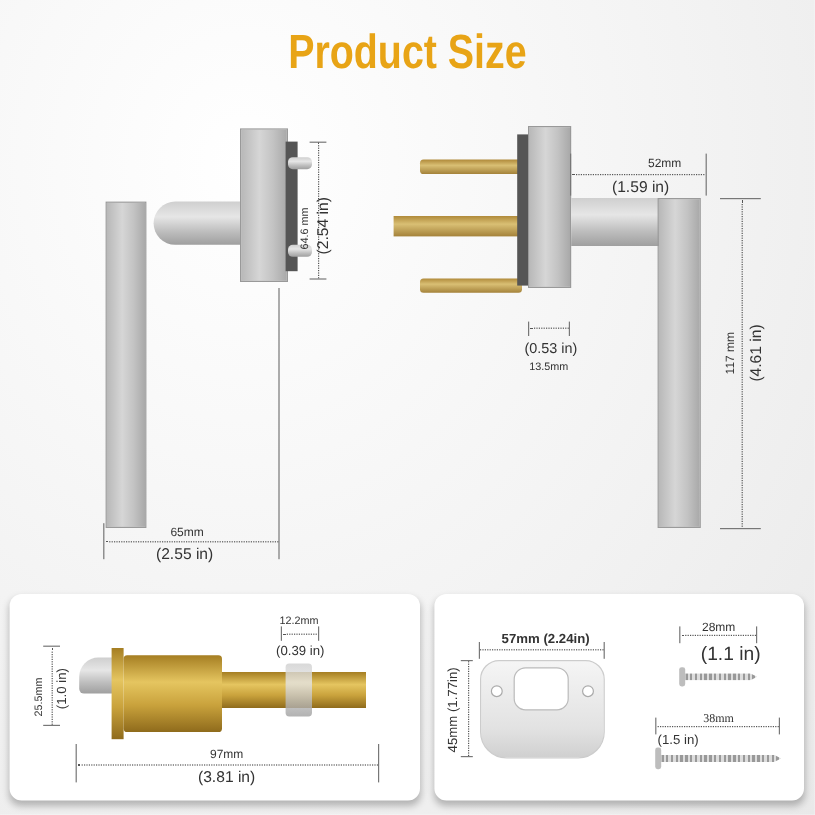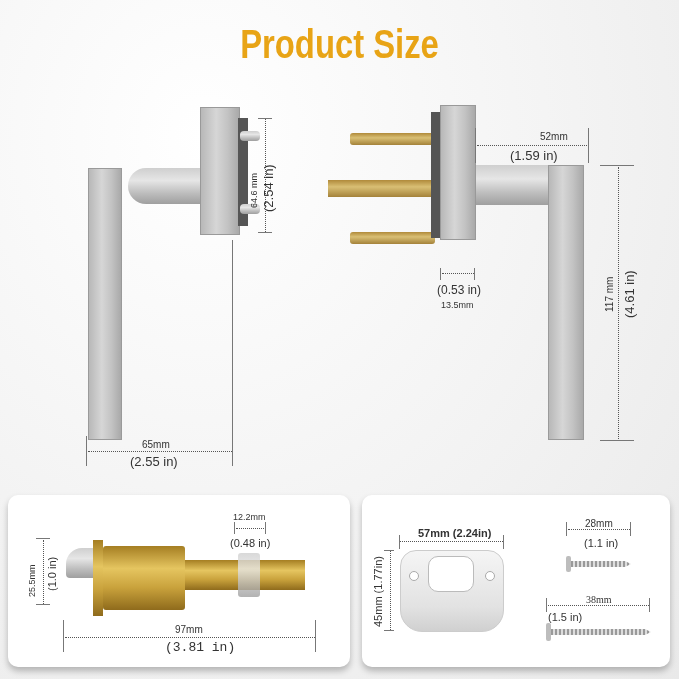--- a/index.html
+++ b/index.html
@@ -98,27 +98,27 @@
   <div class="tick" style="left:36px;top:538px;width:14px;height:1px;"></div>
   <div class="tick" style="left:36px;top:604px;width:14px;height:1px;"></div>
   <div class="vline" style="left:43px;top:540px;height:64px;"></div>
   <div class="lbl rot" style="left:27px;top:597px;font-size:9px;">25.5mm</div>
   <div class="lbl rot" style="left:46px;top:591px;font-size:11px;">(1.0 in)</div>
 
   <div class="lbl" style="left:233px;top:512px;font-size:9px;">12.2mm</div>
   <div class="tick" style="left:234px;top:522px;width:1px;height:12px;"></div>
   <div class="tick" style="left:265px;top:522px;width:1px;height:12px;"></div>
   <div class="dline" style="left:236px;top:528px;width:28px;"></div>
-  <div class="lbl" style="left:230px;top:537px;font-size:11px;">(0.48 in)</div>
+  <div class="lbl" style="left:230px;top:537px;font-size:11px;">(0.39 in)</div>
 
   <div class="tick" style="left:63px;top:620px;width:1px;height:32px;"></div>
   <div class="tick" style="left:315px;top:620px;width:1px;height:32px;"></div>
   <div class="dline" style="left:65px;top:637px;width:250px;"></div>
   <div class="lbl" style="left:175px;top:624px;">97mm</div>
-  <div class="lbl big" style="left:165px;top:640px;font-family:Liberation Mono, monospace;">(3.81 in)</div>
+  <div class="lbl big" style="left:165px;top:640px;">(3.81 in)</div>
 </div>
 
 <div class="panel" style="left:362px;width:308px;"></div>
 <div>
   <div class="abs" style="left:400px;top:550px;width:104px;height:82px;border-radius:16px 16px 22px 22px;background:linear-gradient(180deg,#f5f5f5,#e2e2e2 70%,#d0d0d0);border:1px solid #ccc;"></div>
   <div class="abs" style="left:428px;top:556px;width:46px;height:36px;border-radius:10px;background:#ffffff;border:1px solid #bbb;"></div>
   <div class="abs" style="left:409px;top:571px;width:10px;height:10px;border-radius:50%;background:#fff;border:1px solid #aaa;"></div>
   <div class="abs" style="left:485px;top:571px;width:10px;height:10px;border-radius:50%;background:#fff;border:1px solid #aaa;"></div>
   <div class="tick" style="left:399px;top:535px;width:1px;height:14px;"></div>
   <div class="tick" style="left:503px;top:535px;width:1px;height:14px;"></div>
@@ -129,21 +129,21 @@
   <div class="vline" style="left:390px;top:551px;height:79px;"></div>
   <div class="lbl rot" style="left:372px;top:627px;font-size:11px;">45mm (1.77in)</div>
 </div>
 
 <div>
 
   <div class="tick" style="left:566px;top:522px;width:1px;height:14px;"></div>
   <div class="tick" style="left:630px;top:522px;width:1px;height:14px;"></div>
   <div class="dline" style="left:568px;top:529px;width:62px;"></div>
   <div class="lbl" style="left:585px;top:518px;font-size:10px;">28mm</div>
-  <div class="lbl" style="left:584px;top:537px;font-size:11px;">(1.1 in)</div>
+  <div class="lbl" style="left:584px;top:537px;font-size:16px;">(1.1 in)</div>
   <div class="abs" style="left:566px;top:556px;width:5px;height:16px;background:#bdbdbd;border-radius:2px;"></div>
   <div class="abs" style="left:571px;top:561px;width:60px;height:6px;background:repeating-linear-gradient(90deg,#999 0 2px,#ddd 2px 4px);clip-path:polygon(0 0,90% 0,100% 50%,90% 100%,0 100%);"></div>
 
   <div class="tick" style="left:546px;top:598px;width:1px;height:14px;"></div>
   <div class="tick" style="left:649px;top:598px;width:1px;height:14px;"></div>
   <div class="dline" style="left:548px;top:605px;width:101px;"></div>
   <div class="lbl" style="left:586px;top:594px;font-size:10px;font-family:Liberation Serif, serif;">38mm</div>
   <div class="lbl" style="left:548px;top:611px;font-size:11px;">(1.5 in)</div>
   <div class="abs" style="left:546px;top:623px;width:5px;height:18px;background:#bdbdbd;border-radius:2px;"></div>
   <div class="abs" style="left:551px;top:629px;width:100px;height:6px;background:repeating-linear-gradient(90deg,#999 0 2px,#ddd 2px 4px);clip-path:polygon(0 0,94% 0,100% 50%,94% 100%,0 100%);"></div>

